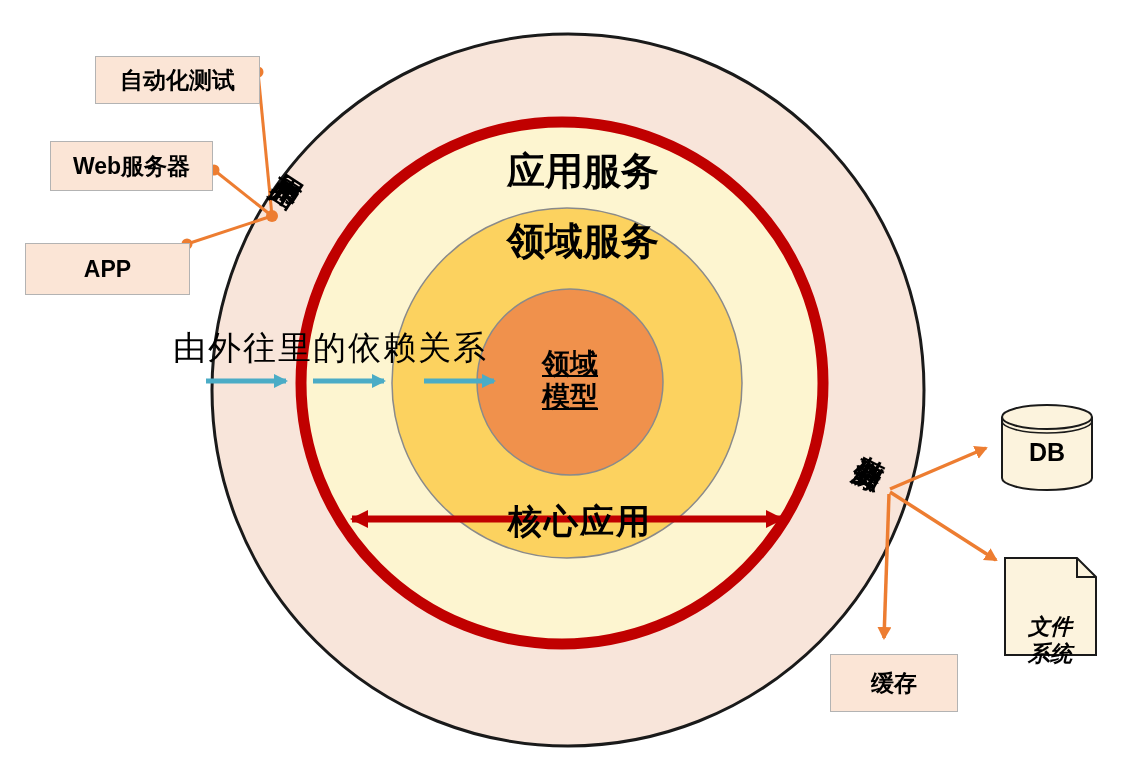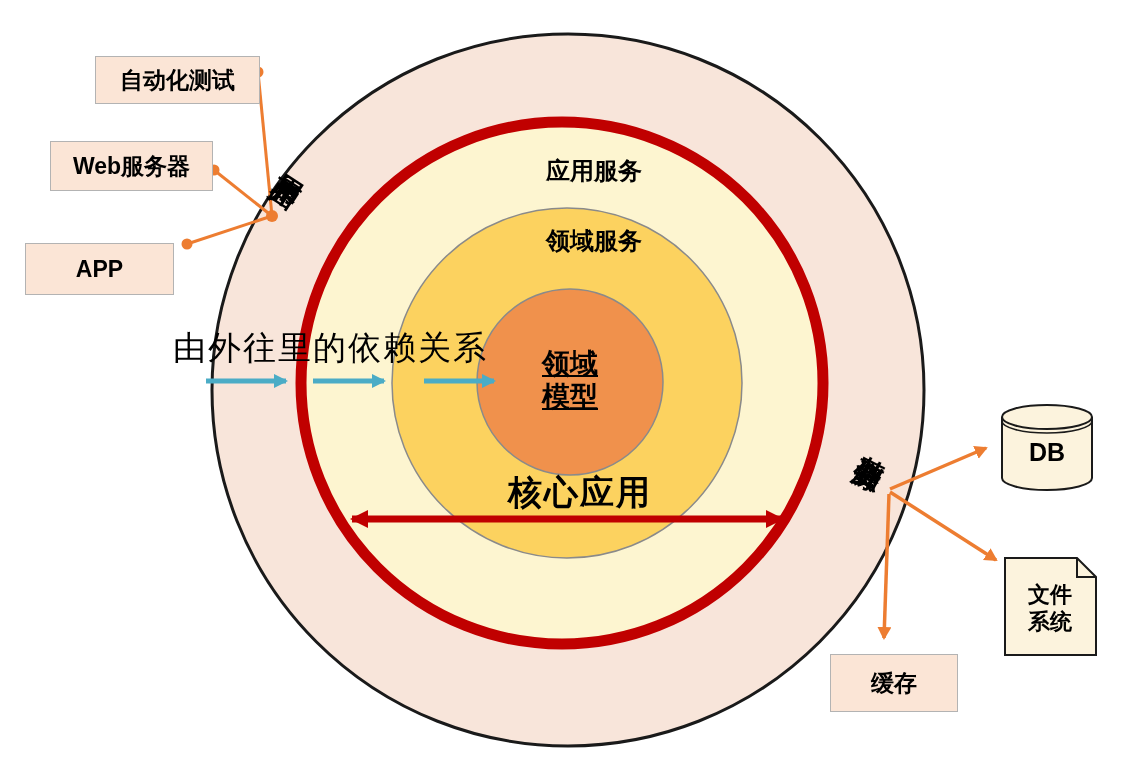--- a/index.html
+++ b/index.html
@@ -6,42 +6,42 @@
   .stage {
     position:relative; width:1123px; height:767px; background:#ffffff;
     font-family:"Liberation Sans", sans-serif; overflow:hidden; color:#000;
   }
   svg.layer { position:absolute; left:0; top:0; width:1123px; height:767px; }
 
   .label {
     position:absolute; transform:translate(-50%,-50%);
     font-weight:bold; color:#000; white-space:nowrap; text-align:center;
   }
-  .lbl-app-services, .lbl-domain-services { font-size:24px;margin-left:11px; }
+  .lbl-app-services, .lbl-domain-services { font-size:38px; }
   .lbl-domain-model { font-size:28px; line-height:33px;text-decoration:underline; }
   .lbl-core { font-size:34px; letter-spacing:2px; }
   .lbl-dep {
     position:absolute; left:173px; top:326px;
     font-size:33px; font-weight:normal; letter-spacing:2px; white-space:nowrap;
   }
   .rot {
     position:absolute; writing-mode:vertical-rl; text-orientation:upright;
     font-weight:bold; font-size:28px; letter-spacing:2px; white-space:nowrap;
   }
   .rot-ui   { left:285px; top:159px; transform:rotate(33deg); }
   .rot-infra{ left:865px; top:438px; transform:rotate(27deg); }
 
   .node-box {
     position:absolute; background:#FBE5D6; border:1px solid #b3b3b3;
     display:flex; align-items:center; justify-content:center;
     font-weight:bold; font-size:23px; box-sizing:border-box;
   }
   .box-automation { left:95px;  top:22px;  width:165px; height:48px;margin-top:34px; }
   .box-webserver  { left:50px;  top:117px; width:163px; height:50px;margin-top:24px; }
-  .box-app        { left:25px;  top:243px; width:149px; height:52px; }
+  .box-app        { left:25px;  top:243px; width:165px; height:52px; }
   .box-cache      { left:830px; top:654px; width:128px; height:58px; }
 
   .lbl-db   { font-size:25px; }
   .lbl-file { font-size:22px; line-height:27px; }
 </style>
 </head>
 <body>
 
 <div class="stage">
 
@@ -92,39 +92,39 @@
       <path d="M1077,558 L1077,577 L1096,577" fill="none" stroke="#1a1a1a" stroke-width="2"></path>
     </g>
   </svg>
 
   <div class="label lbl-app-services" style="left:583px; top:171px;">应用服务</div>
   <div class="label lbl-domain-services" style="left:583px; top:241px;">领域服务</div>
   <div class="label lbl-domain-model" style="left:570px; top:380px;">
     <span style="display:block;">领域</span>
     <span style="display:block;">模型</span>
   </div>
-  <div class="label lbl-core" style="left:580px; top:493px;">核心应用</div>
+  <div class="label lbl-core" style="left:580px; top:522px;">核心应用</div>
 
   <div class="rot rot-ui">用户界面</div>
   <div class="rot rot-infra">基础资源</div>
 
   <div class="lbl-dep">由外往里的依赖关系</div>
 
   <div class="node-box box-automation">
     <span>自动化测试</span>
   </div>
   <div class="node-box box-webserver">
     <span>Web服务器</span>
   </div>
   <div class="node-box box-app">
     <span>APP</span>
   </div>
 
   <div class="label lbl-db" style="left:1047px; top:452px;">DB</div>
-  <div class="label lbl-file" style="left:1050px; top:608px;">
+  <div class="label lbl-file" style="left:1050px; top:640px;font-style:italic;">
     <span style="display:block;">文件</span>
     <span style="display:block;">系统</span>
   </div>
   <div class="node-box box-cache">
     <span>缓存</span>
   </div>
 
 </div>
 
 </body></html>

